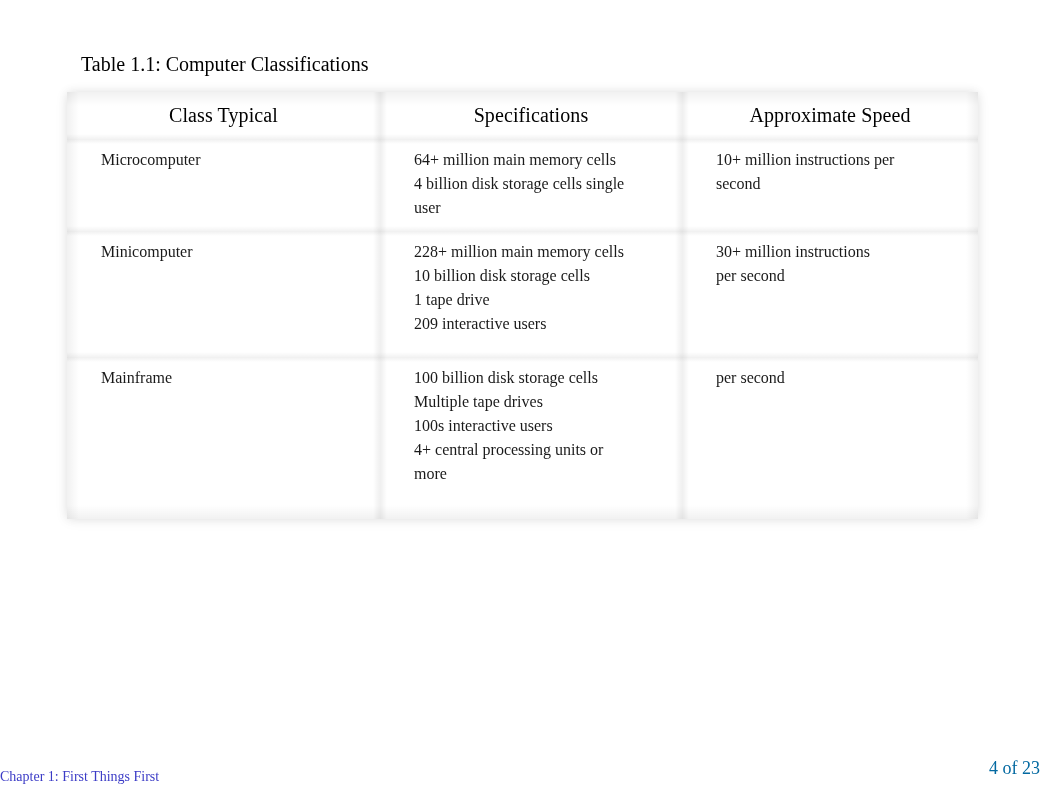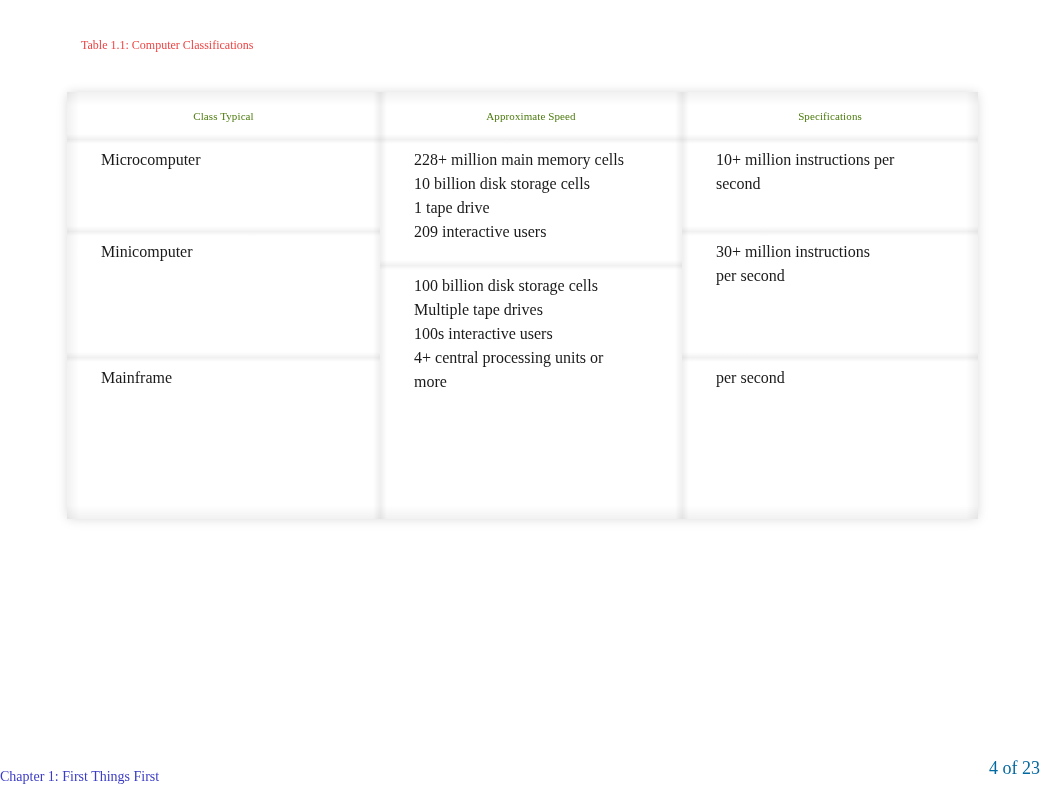--- a/index.html
+++ b/index.html
@@ -13,24 +13,24 @@
     font-family: "Liberation Serif", "DejaVu Serif", serif;
     position: relative;
     overflow: hidden;
     -webkit-font-smoothing: antialiased;
   }
 
   
   .slide-title {
     position: absolute;
     left: 81px;
-    top: 32px;
-    font-size: 12px;
+    top: 51px;
+    font-size: 20px;
     line-height: 26px;
-    color: #ef4444;
+    color: #000000;
     white-space: nowrap;
   }
 
   
   .table-wrap {
     position: absolute;
     left: 67px;
     top: 92px;
     width: 911px;
     height: 427px;
@@ -55,22 +55,22 @@
     display: grid;
     grid-template-columns: 313px 302px 296px;
     grid-template-rows: 47px 1fr;
   }
   .hcell {
     position: relative;
     background: #ffffff;
     display: flex;
     align-items: center;
     justify-content: center;
-    font-size: 11px;
-    color: #4d7c0f;
+    font-size: 20px;
+    color: #000000;
     letter-spacing: 0.1px;
   }
 
   
   .bodycol {
     position: relative;
     background: #ffffff;
   }
   .bodycol .cell {
     position: relative;
@@ -180,24 +180,24 @@
 
 <div class="table-wrap">
   <div class="table-shadow"></div>
 
   <div class="ctable">
 
     <div class="hcell">
       <span>Class Typical</span>
     </div>
     <div class="hcell">
+      <span>Specifications</span>
+    </div>
+    <div class="hcell">
       <span>Approximate Speed</span>
-    </div>
-    <div class="hcell">
-      <span>Specifications</span>
     </div>
 
     <div class="bodycol">
       <div class="hsep under-head"></div>
       <div class="cell r1">
         <div class="lines">
           <p>Microcomputer</p>
         </div>
         <div class="hsep after-r1"></div>
       </div>
@@ -209,20 +209,28 @@
       </div>
       <div class="cell r3">
         <div class="lines">
           <p>Mainframe</p>
         </div>
       </div>
     </div>
 
     <div class="bodycol">
       <div class="hsep under-head"></div>
+      <div class="cell r1">
+        <div class="lines">
+          <p>64+ million main memory cells</p>
+          <p>4 billion disk storage cells single</p>
+          <p>user</p>
+        </div>
+        <div class="hsep after-r1"></div>
+      </div>
       <div class="cell r2">
         <div class="lines">
           <p>228+ million main memory cells</p>
           <p>10 billion disk storage cells</p>
           <p>1 tape drive</p>
           <p>209 interactive users</p>
         </div>
         <div class="hsep after-r1"></div>
       </div>
       <div class="cell r3">

